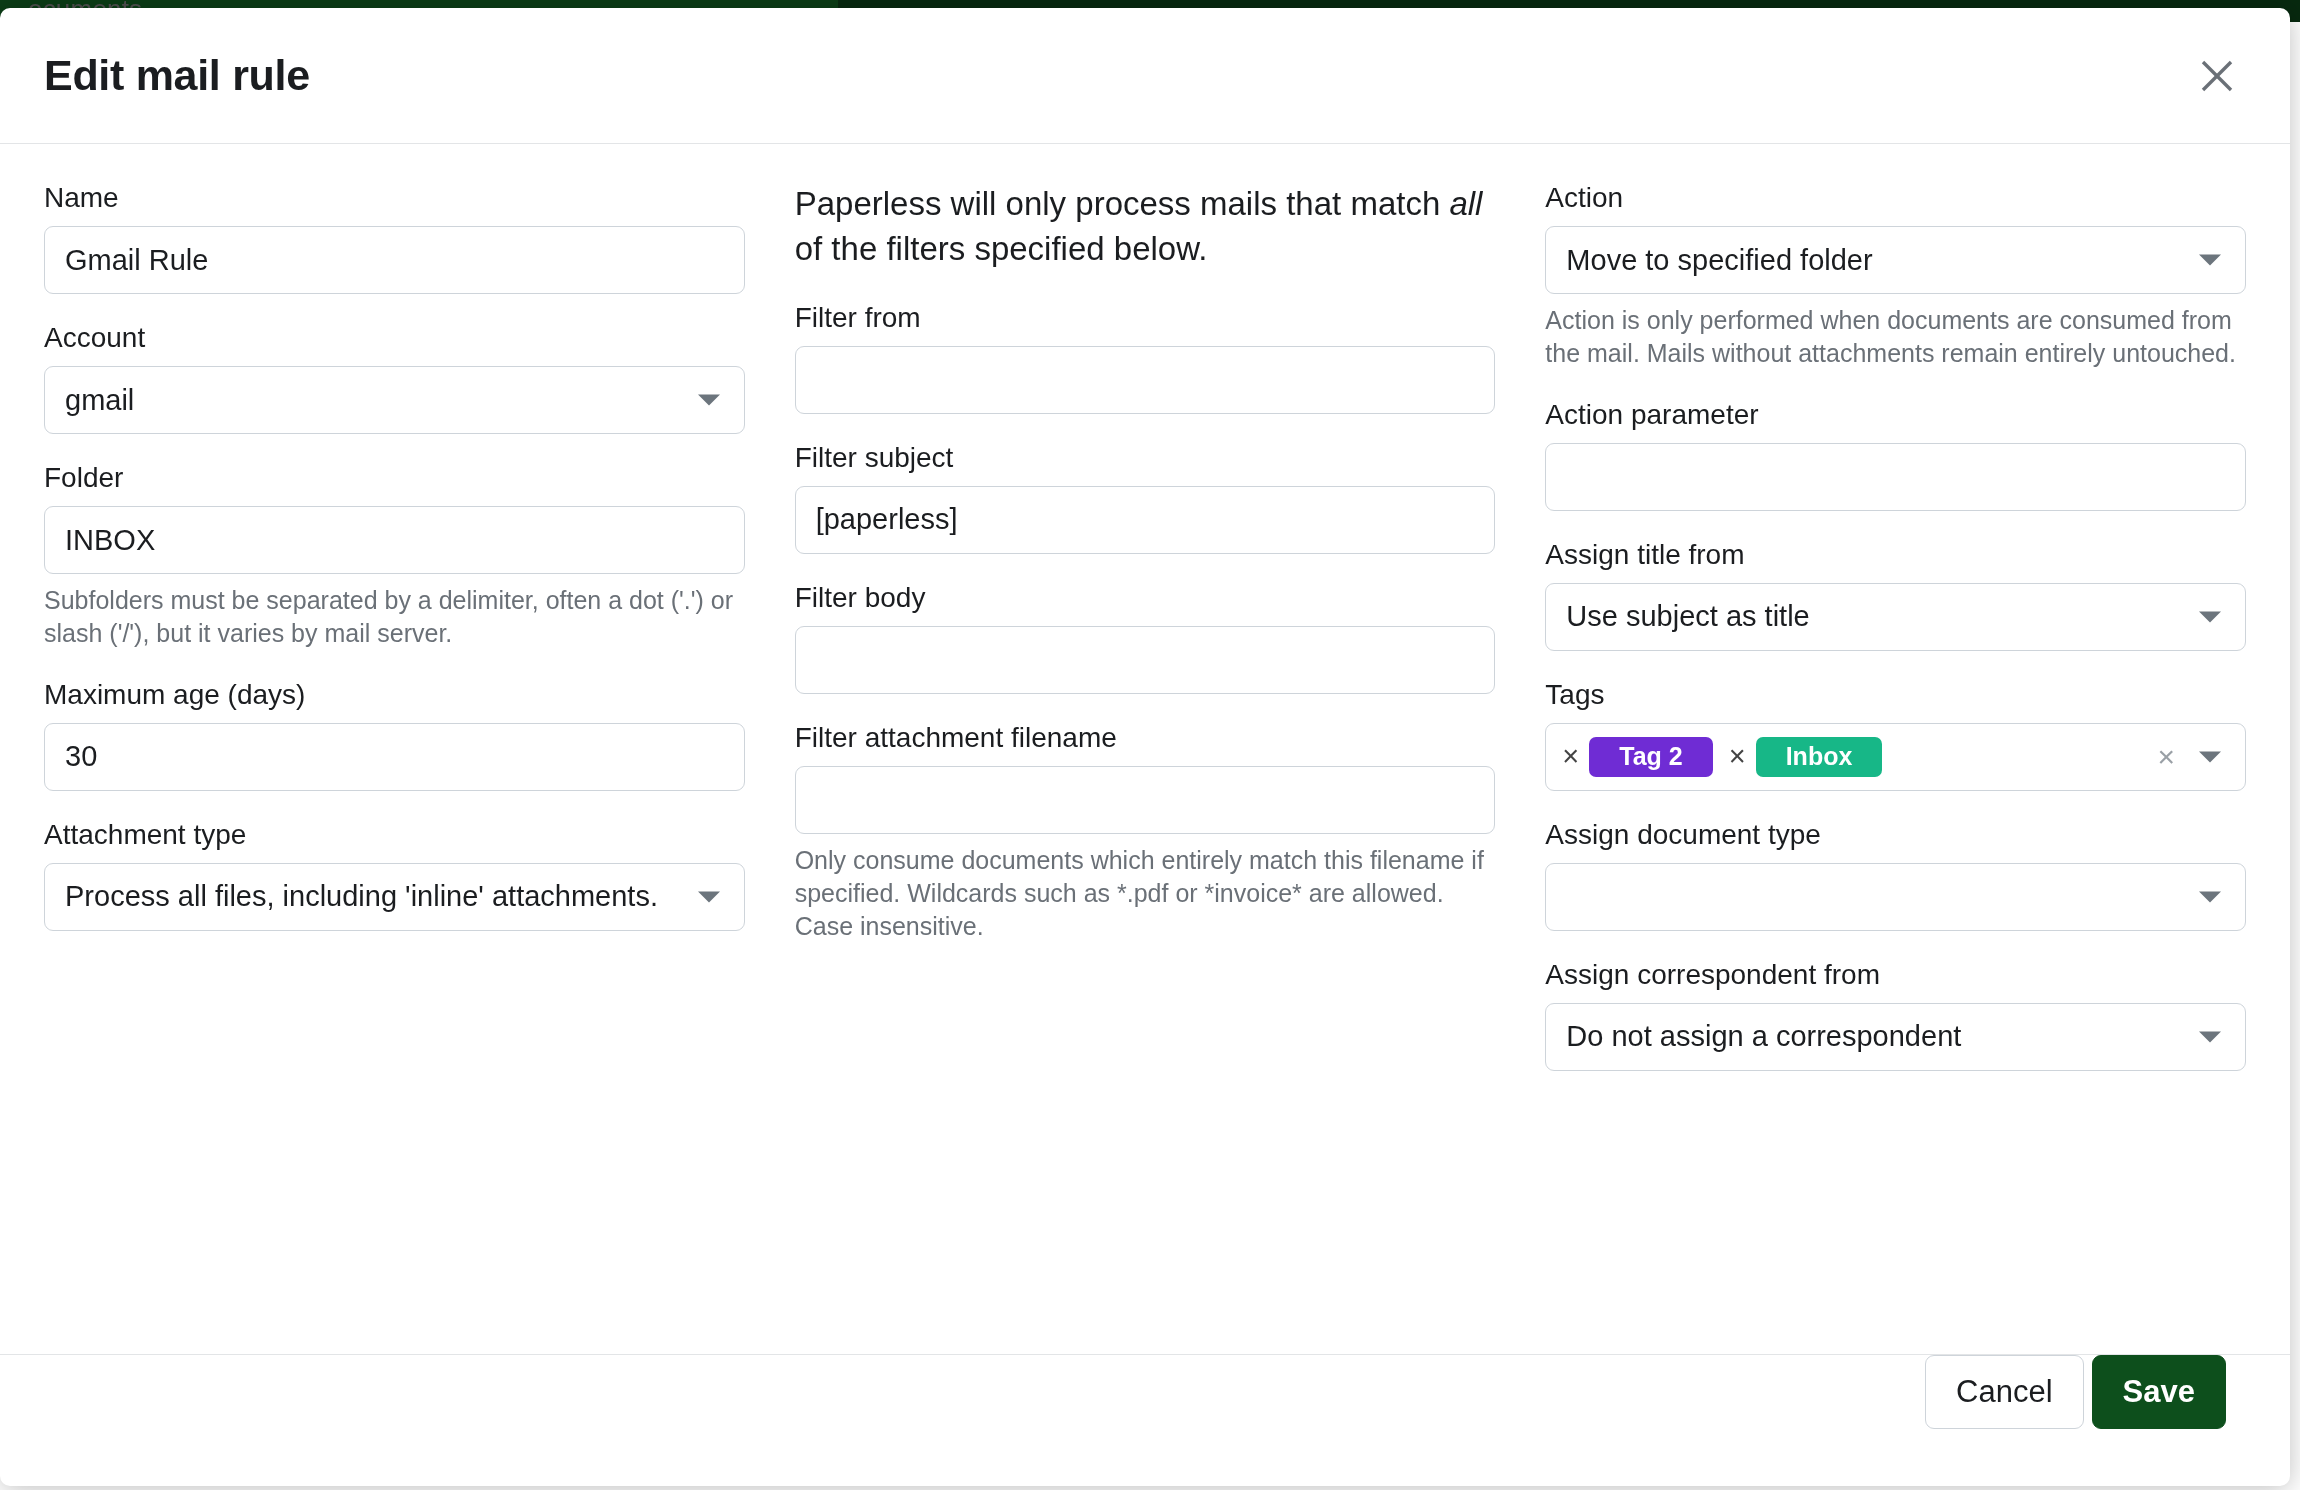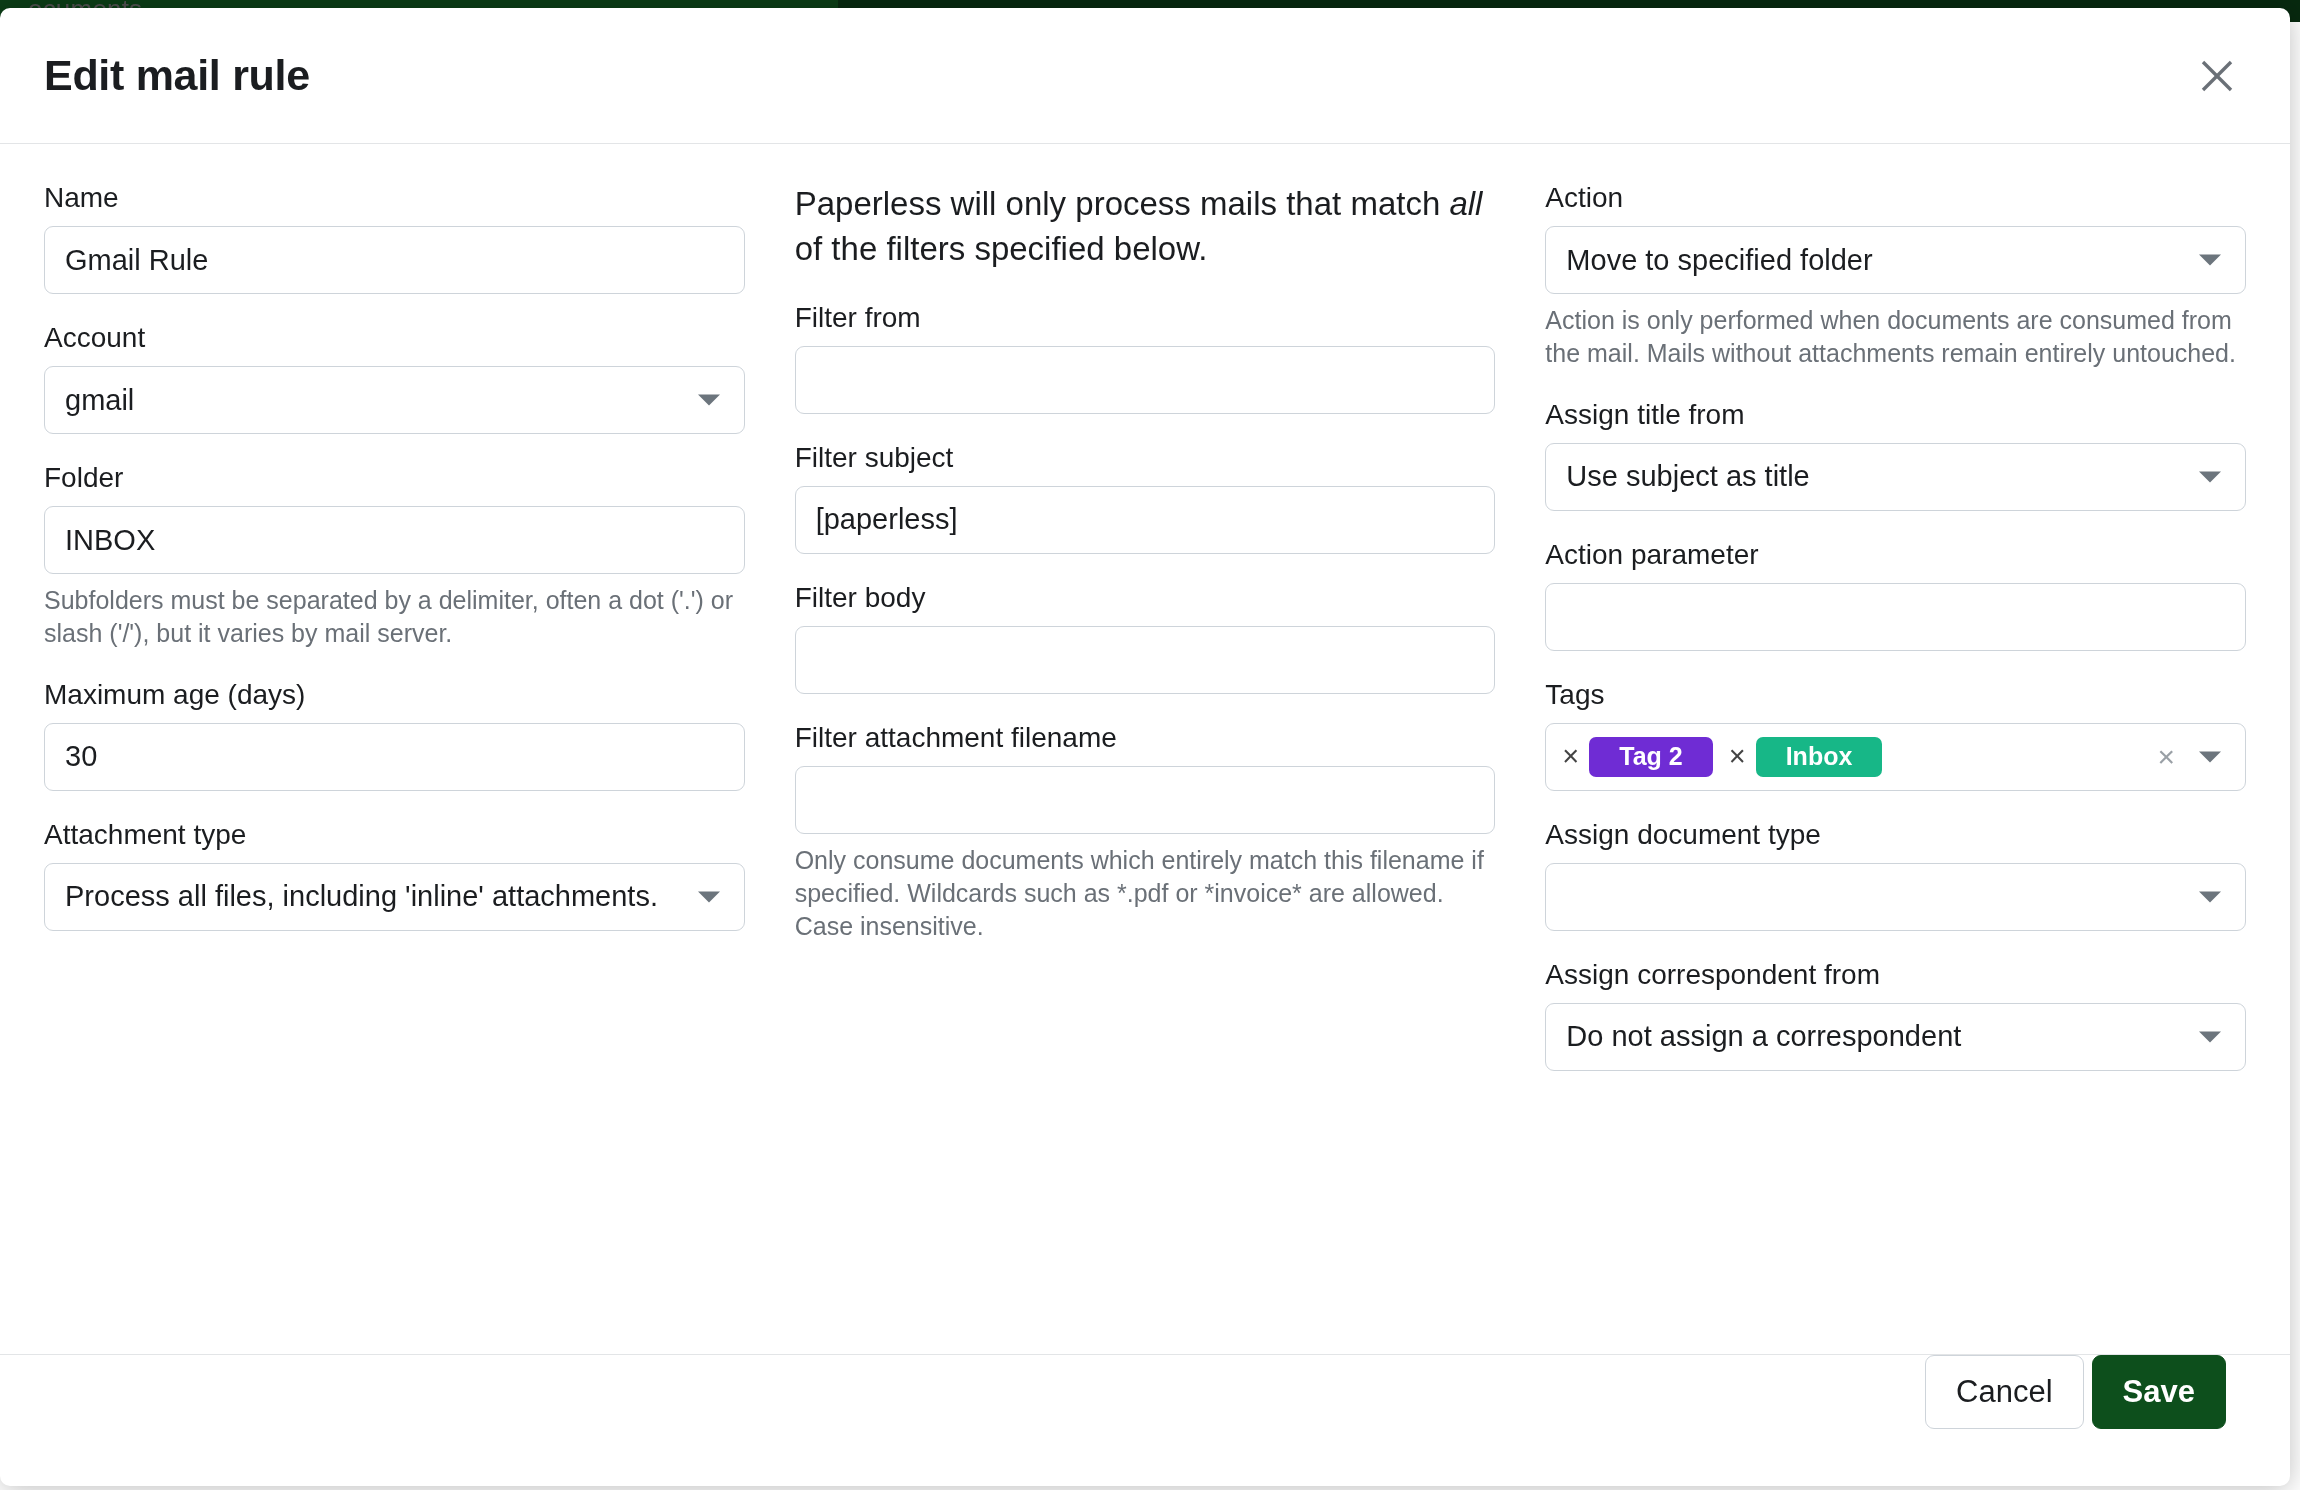--- a/index.html
+++ b/index.html
@@ -342,31 +342,31 @@
         <div class="blk">
           <span class="fld-label">Action</span>
           <div class="select">
             <span>Move to specified folder</span>
             <span class="caret"></span>
           </div>
           <div class="help">Action is only performed when documents are consumed from the mail. Mails without attachments remain entirely untouched.</div>
         </div>
 
         <div class="blk">
+          <span class="fld-label">Action parameter</span>
+          <div class="input">
+            <span></span>
+          </div>
+        </div>
+
+        <div class="blk">
           <span class="fld-label">Assign title from</span>
           <div class="select">
             <span>Use subject as title</span>
             <span class="caret"></span>
-          </div>
-        </div>
-
-        <div class="blk">
-          <span class="fld-label">Action parameter</span>
-          <div class="input">
-            <span></span>
           </div>
         </div>
 
         <div class="blk">
           <span class="fld-label">Tags</span>
           <div class="tags-control">
             <span class="tag-item">
               <span class="tag-x">×</span>
               <span class="tag-pill" id="tag0" style="background: rgb(111, 44, 212);">Tag 2</span>
             </span>

